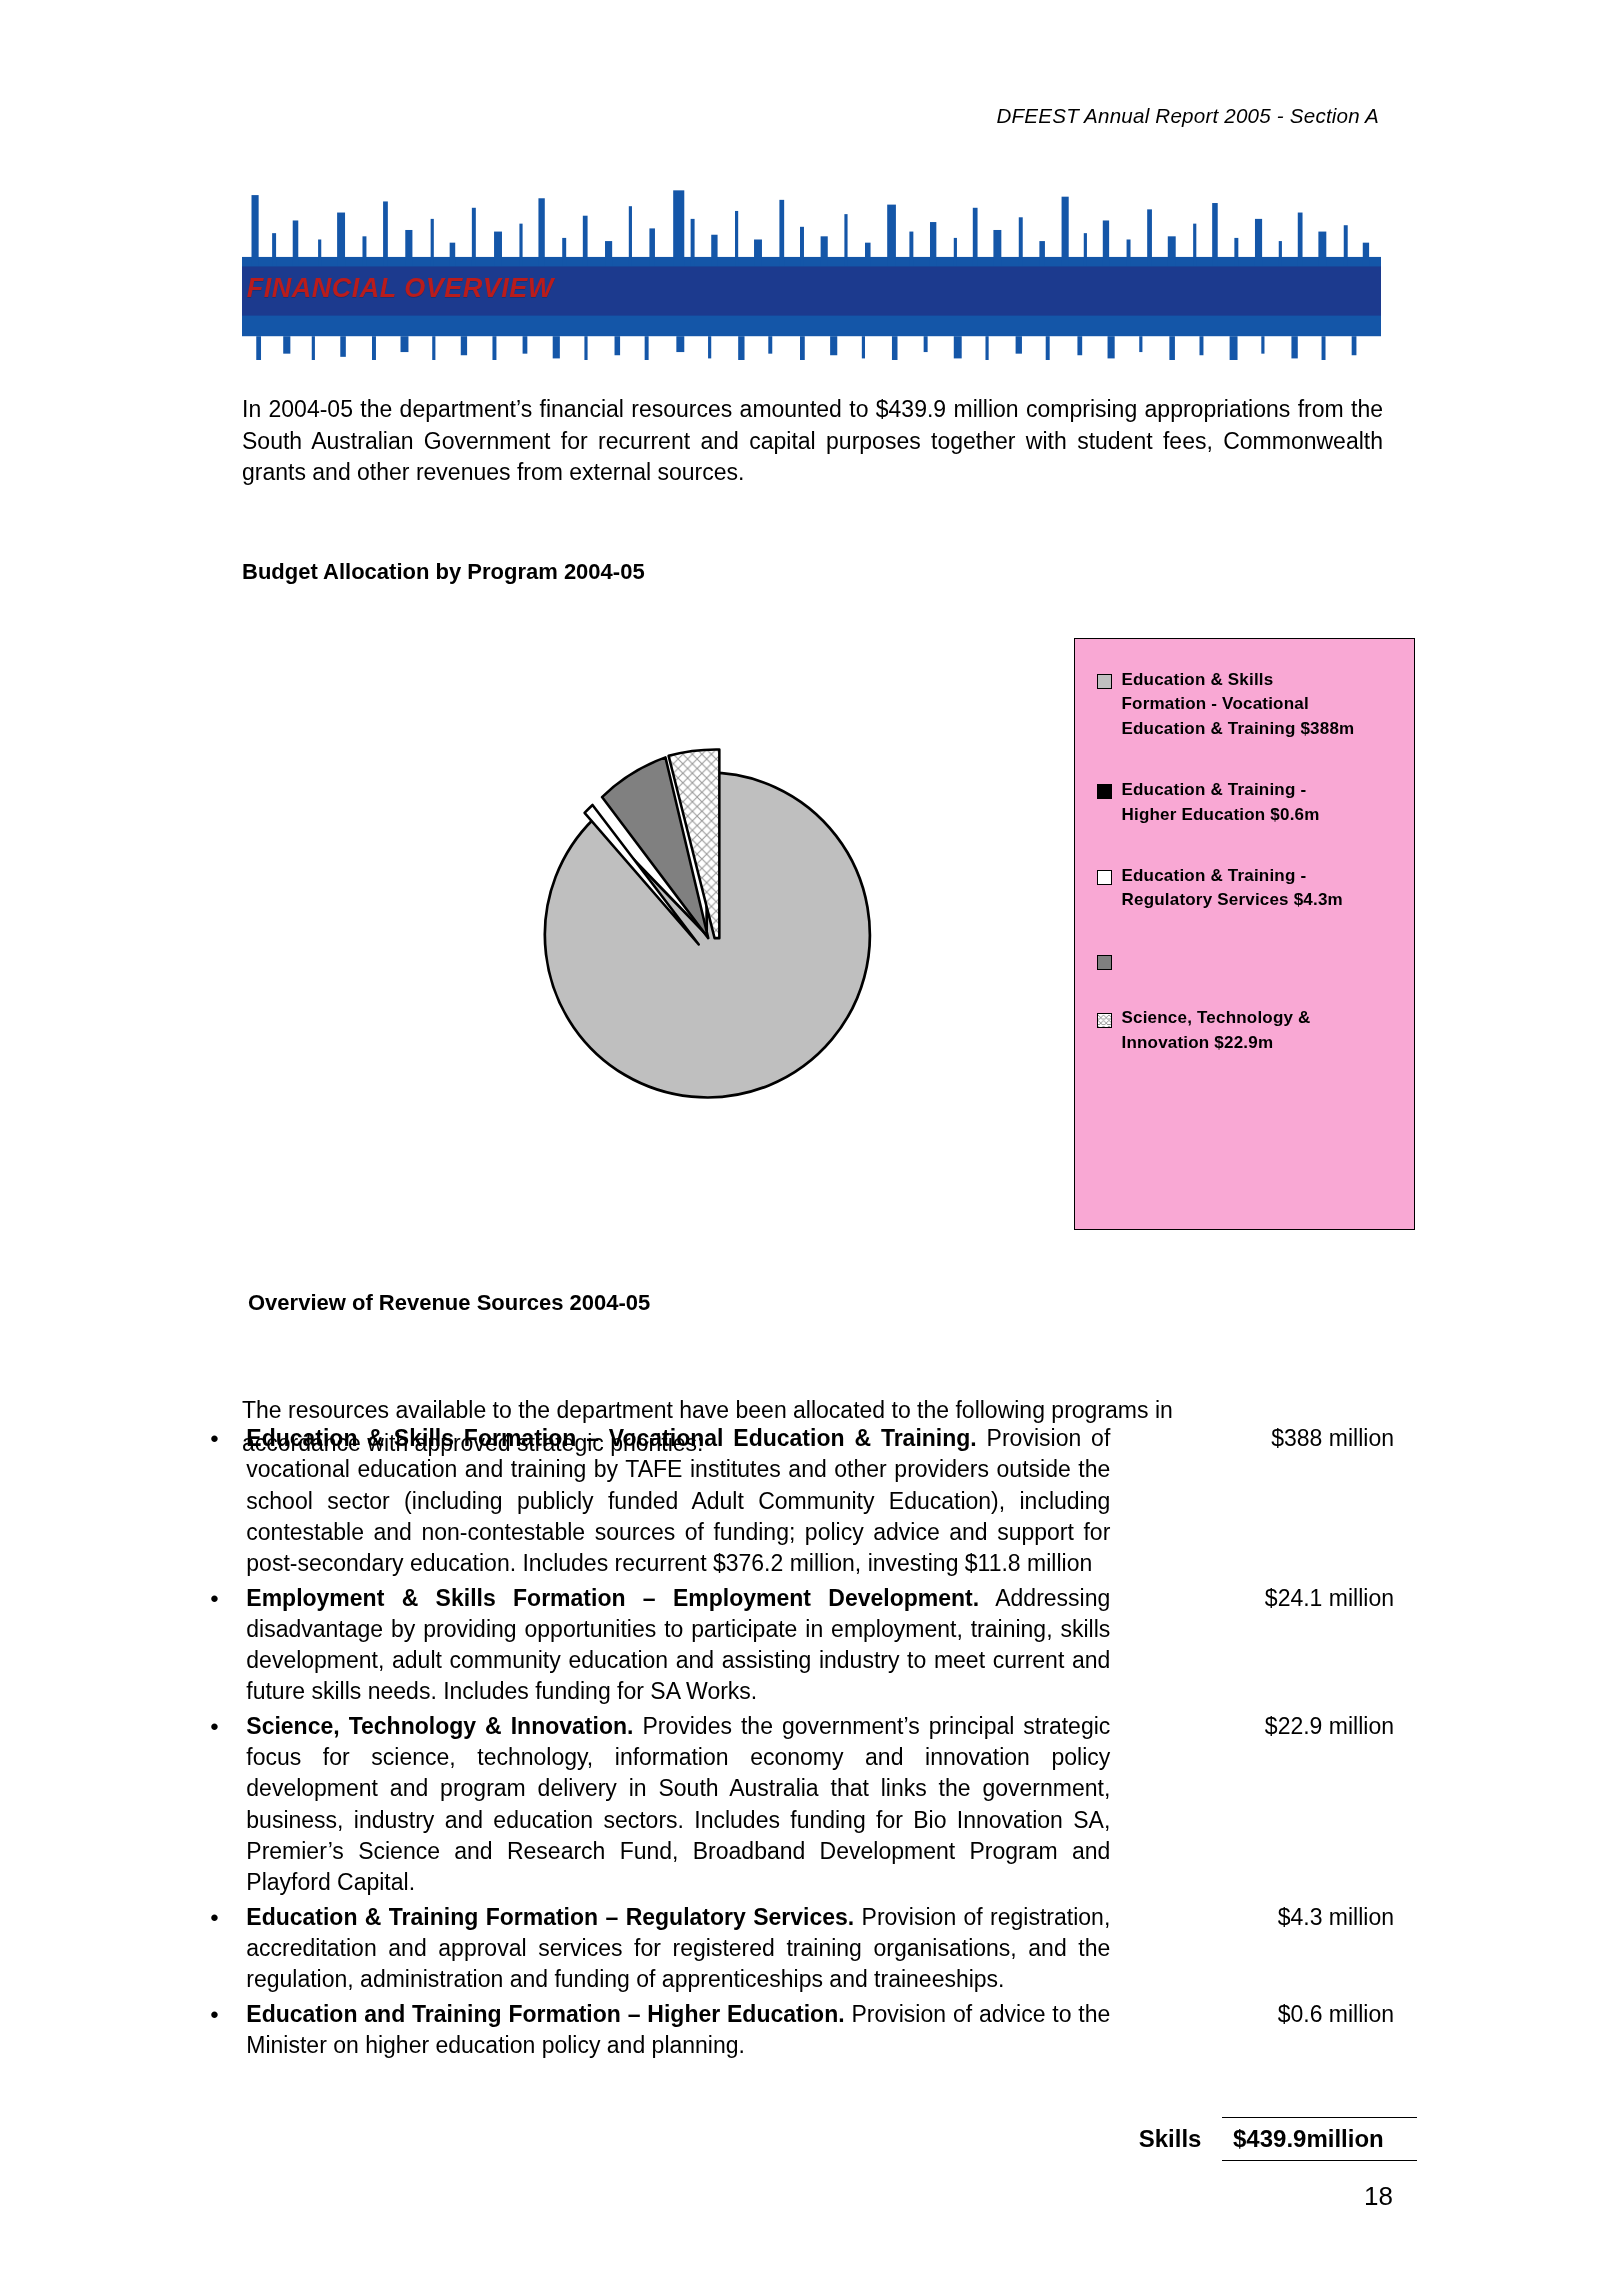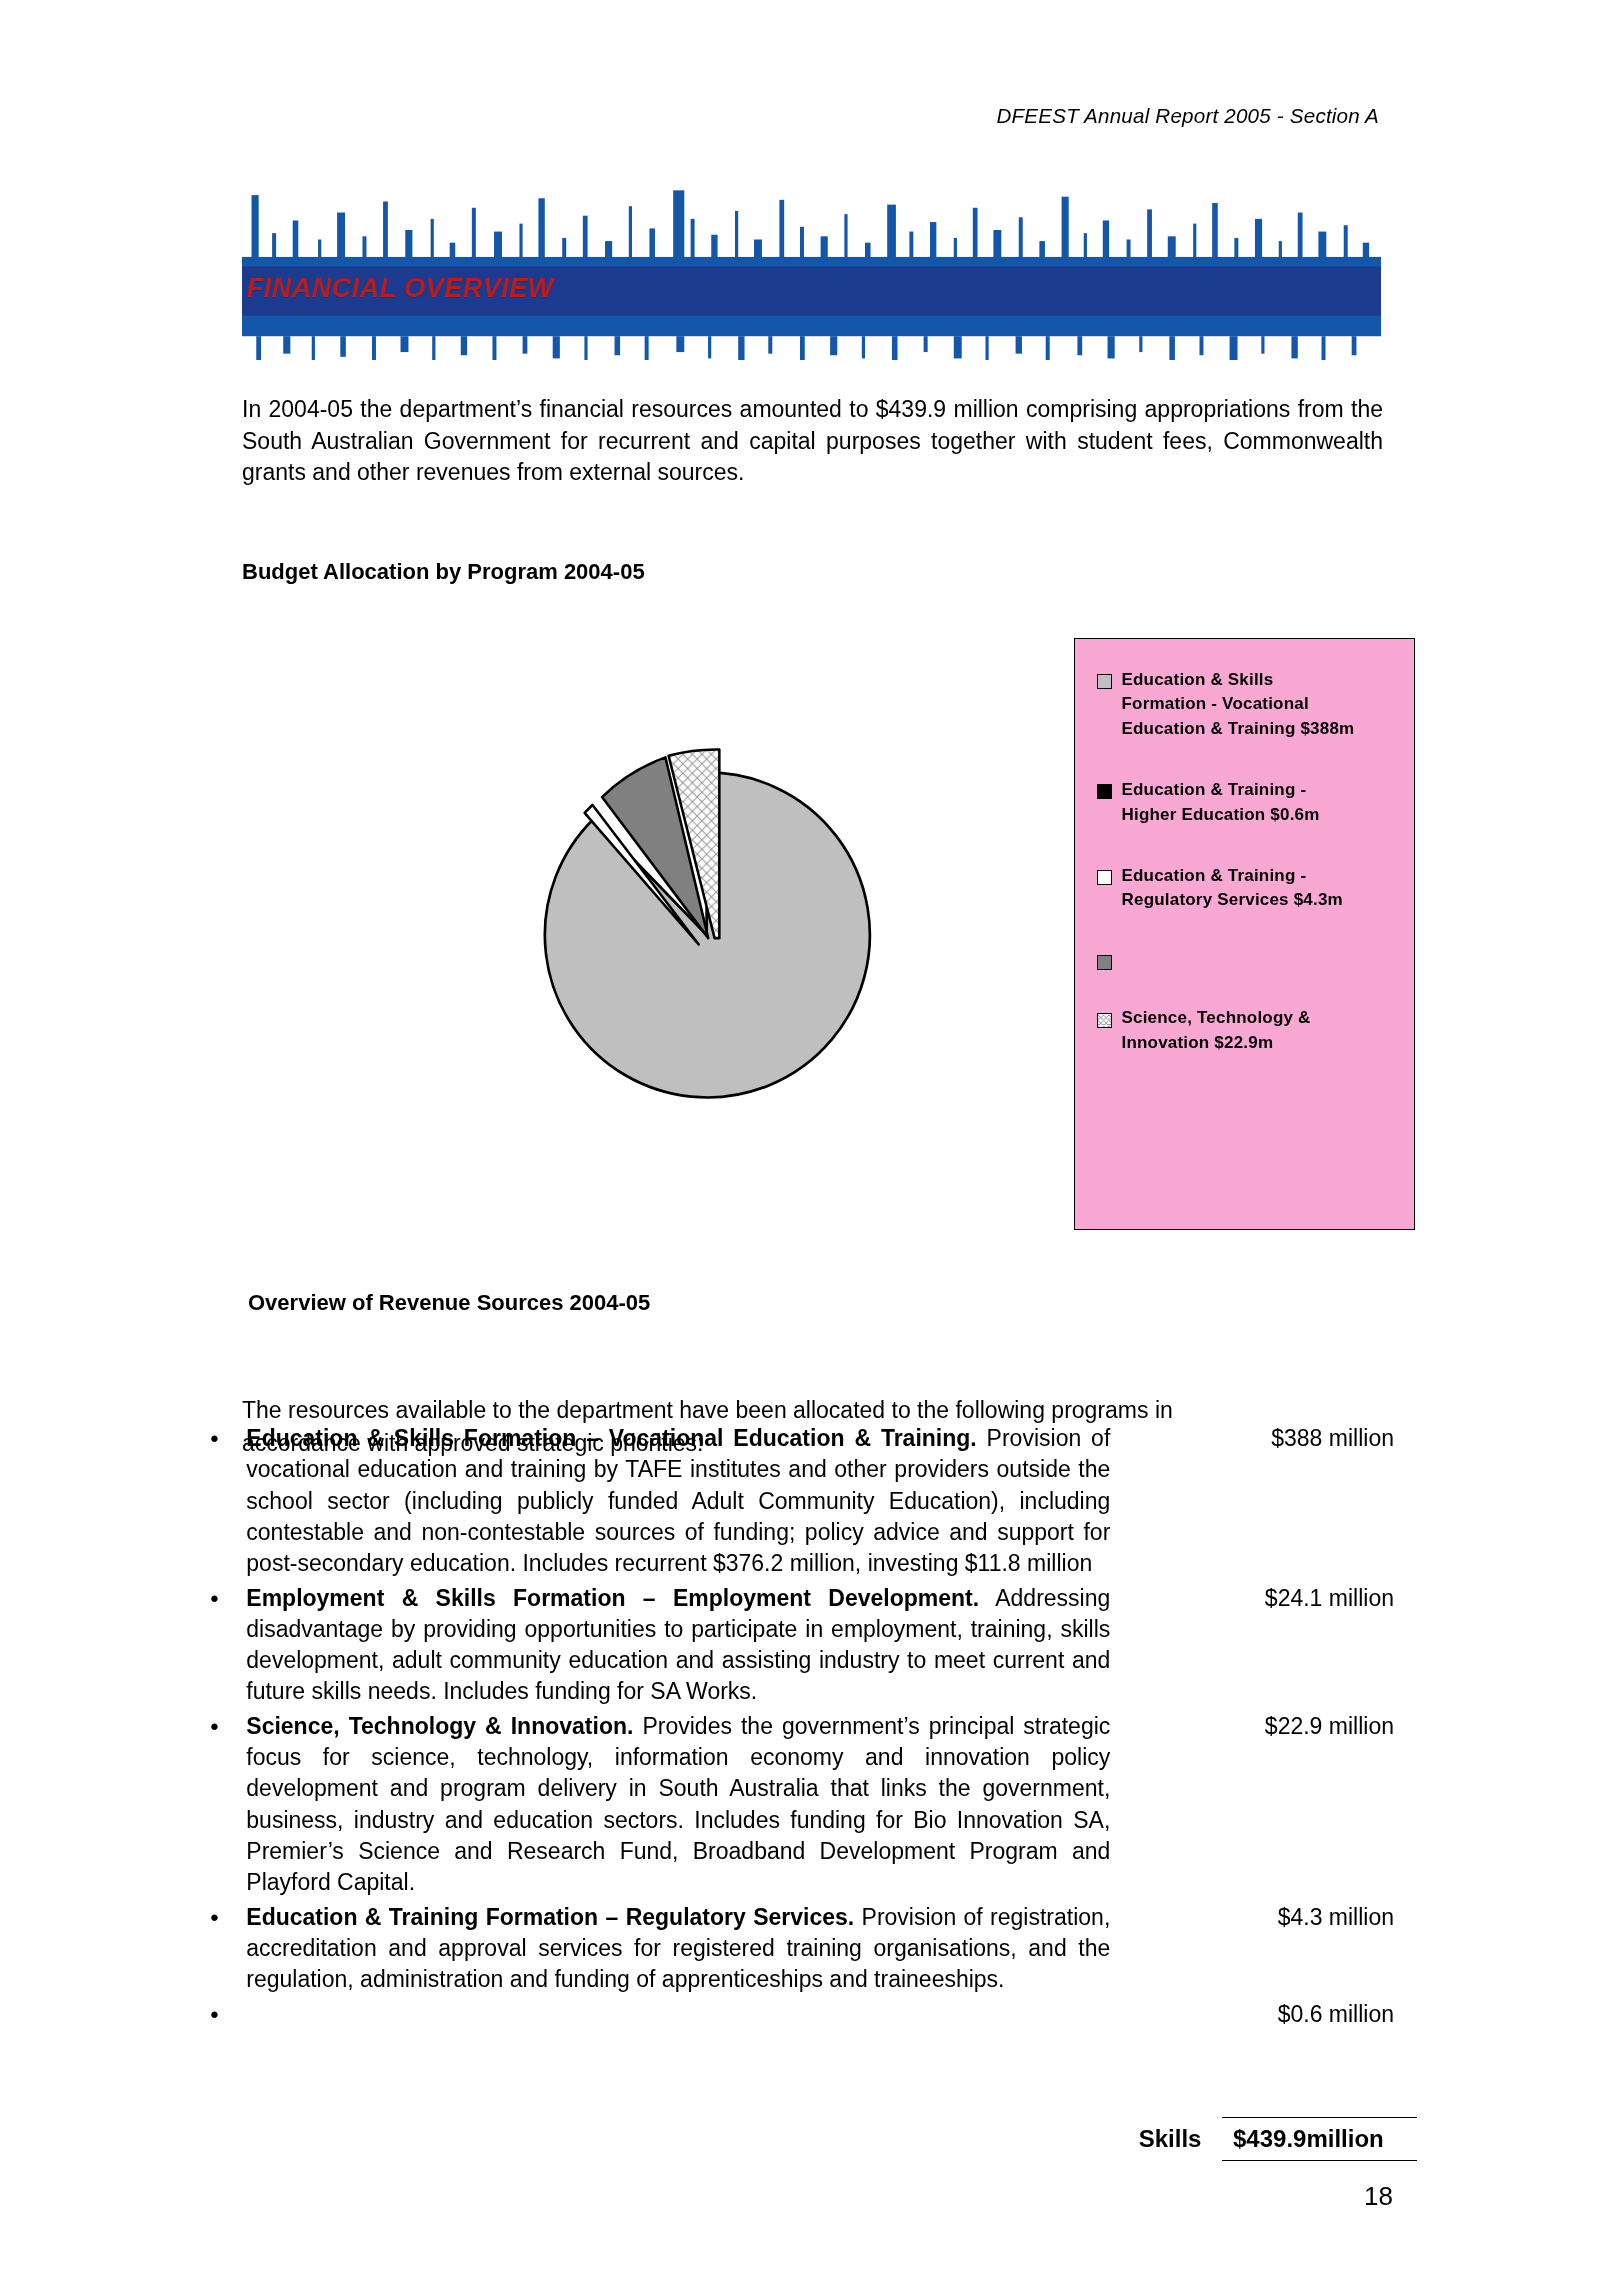--- a/index.html
+++ b/index.html
@@ -346,20 +346,21 @@
     </div>
 
     <div class="brow">
       <span class="bullet-dot">•</span>
       <span class="btext"><b>Education &amp; Training Formation – Regulatory Services.</b><span> Provision of registration, accreditation and approval services for registered training organisations, and the regulation, administration and funding of apprenticeships and traineeships.</span></span>
       <span class="bamount">$4.3 million</span>
     </div>
 
     <div class="brow">
       <span class="bullet-dot">•</span>
+      <span class="btext"><b>Education and Training Formation – Higher Education.</b><span> Provision of advice to the Minister on higher education policy and planning.</span></span>
       <span class="bamount">$0.6 million</span>
     </div>
 
   </div>
 
   <div class="total-wrap">
     <span class="total-label">Skills</span>
     <span class="total-value">$439.9million</span>
   </div>
 

